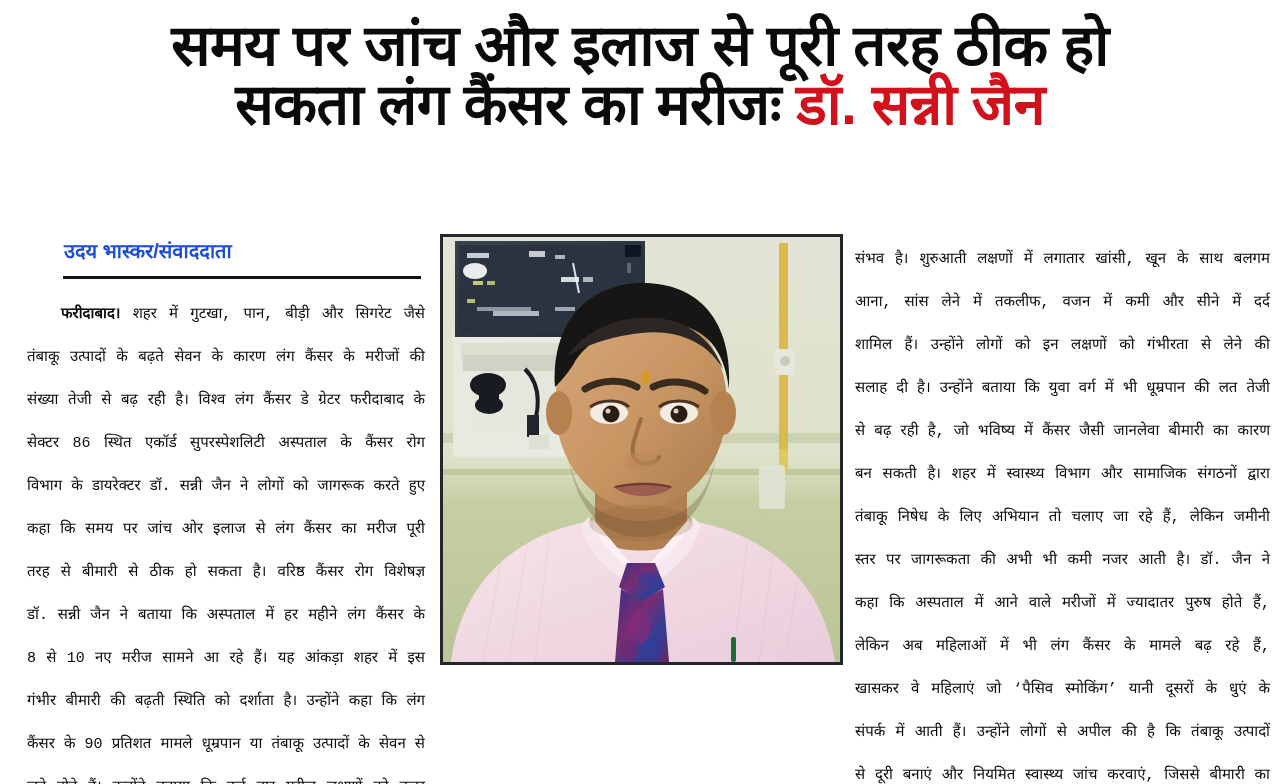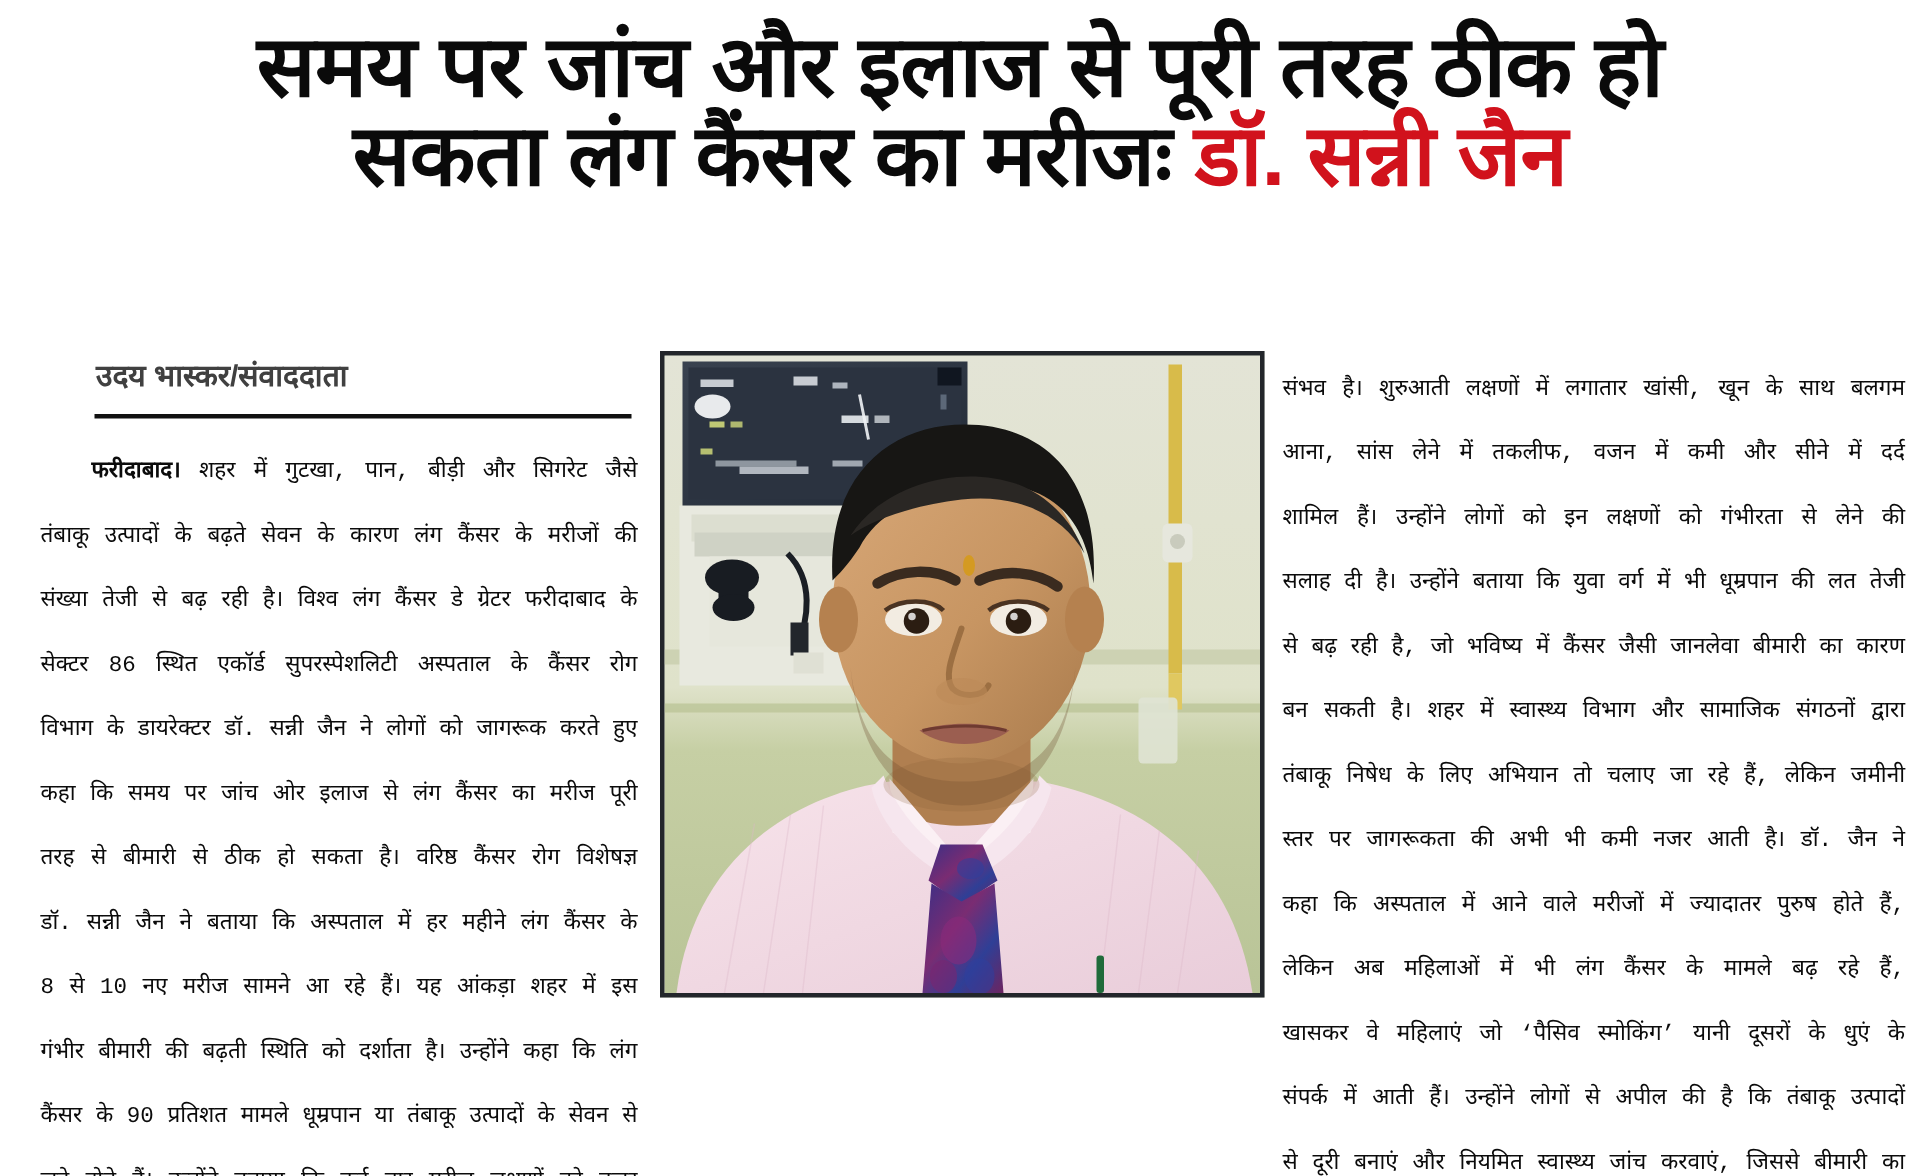--- a/index.html
+++ b/index.html
@@ -23,21 +23,21 @@
   }
   .headline .l1{display:block;transform:scaleX(1.02);}
   .headline .l2{display:block;text-align:center;}
   .hl-red{color:#d1121c;}
 
   
   .byline{
     position:absolute;left:64px;top:240px;width:358px;
     font-family:"Liberation Sans","DejaVu Sans",sans-serif;
     font-weight:700;font-size:20px;line-height:1.1;
-    color:#404040;
+    color:#1d4ed8;
   }
   .byline-rule{
     position:absolute;left:63px;top:276px;width:358px;height:3px;
     background:#111;
   }
 
   
   .col{
     position:absolute;
     font-size:15px;

